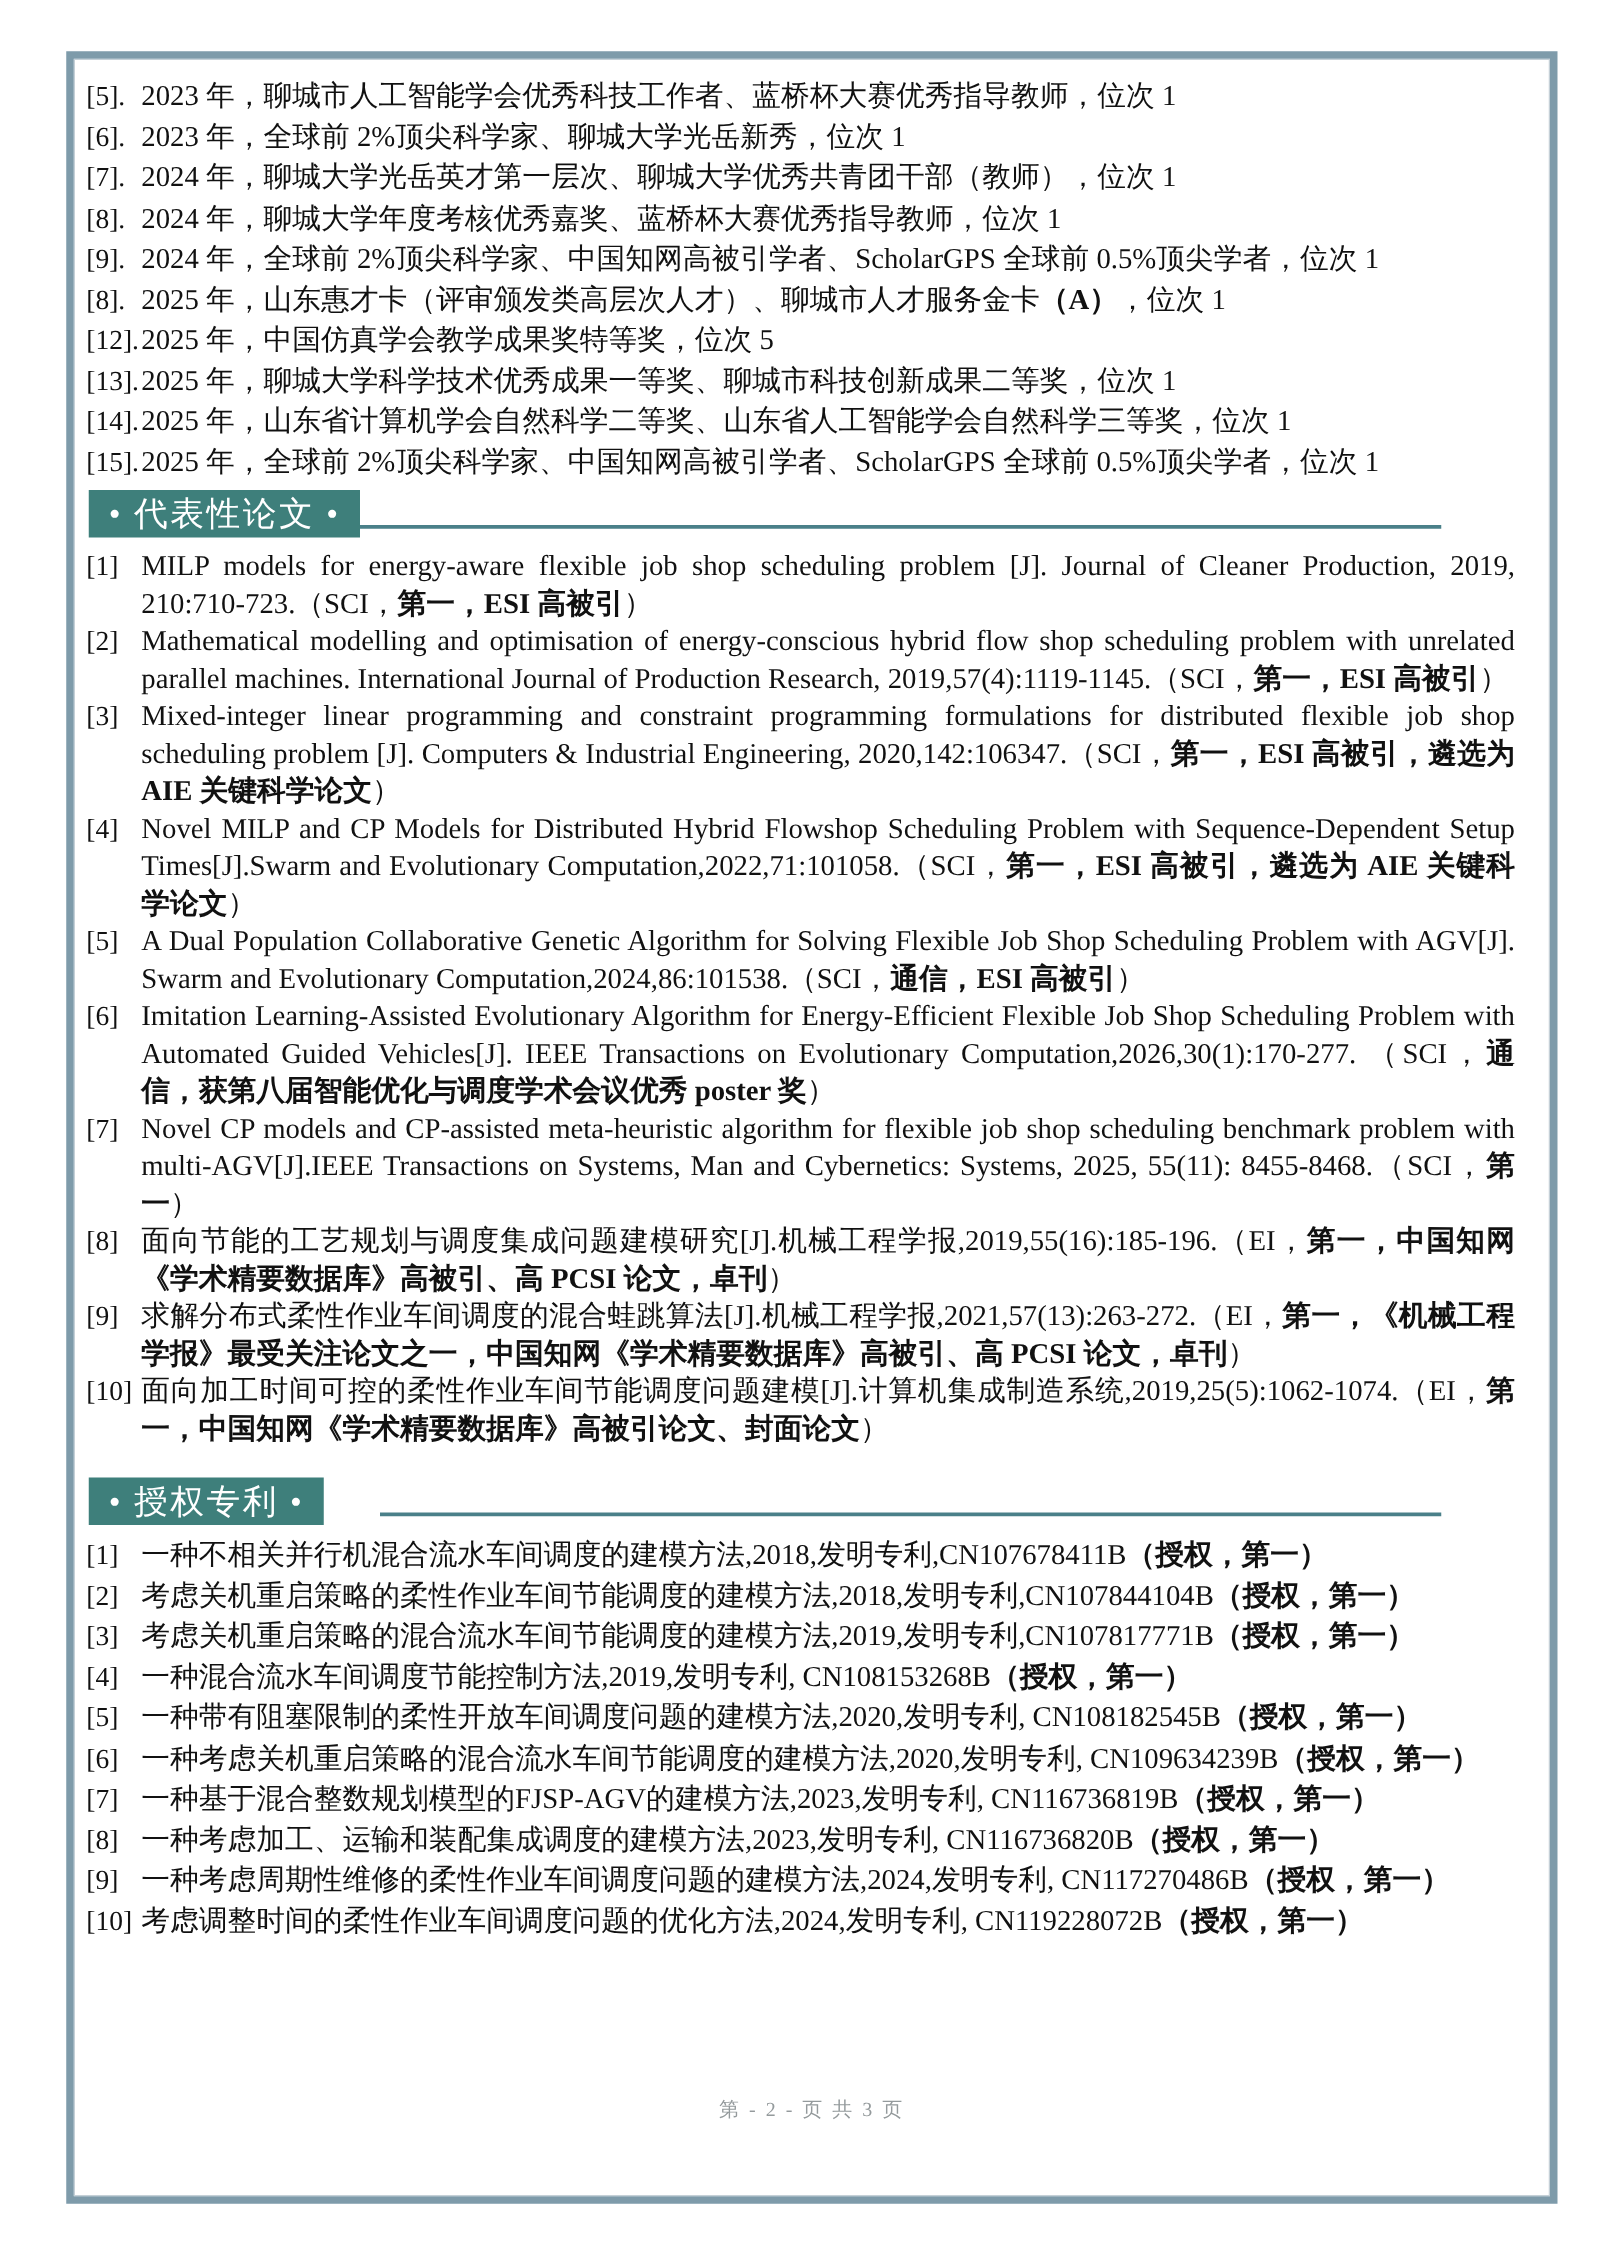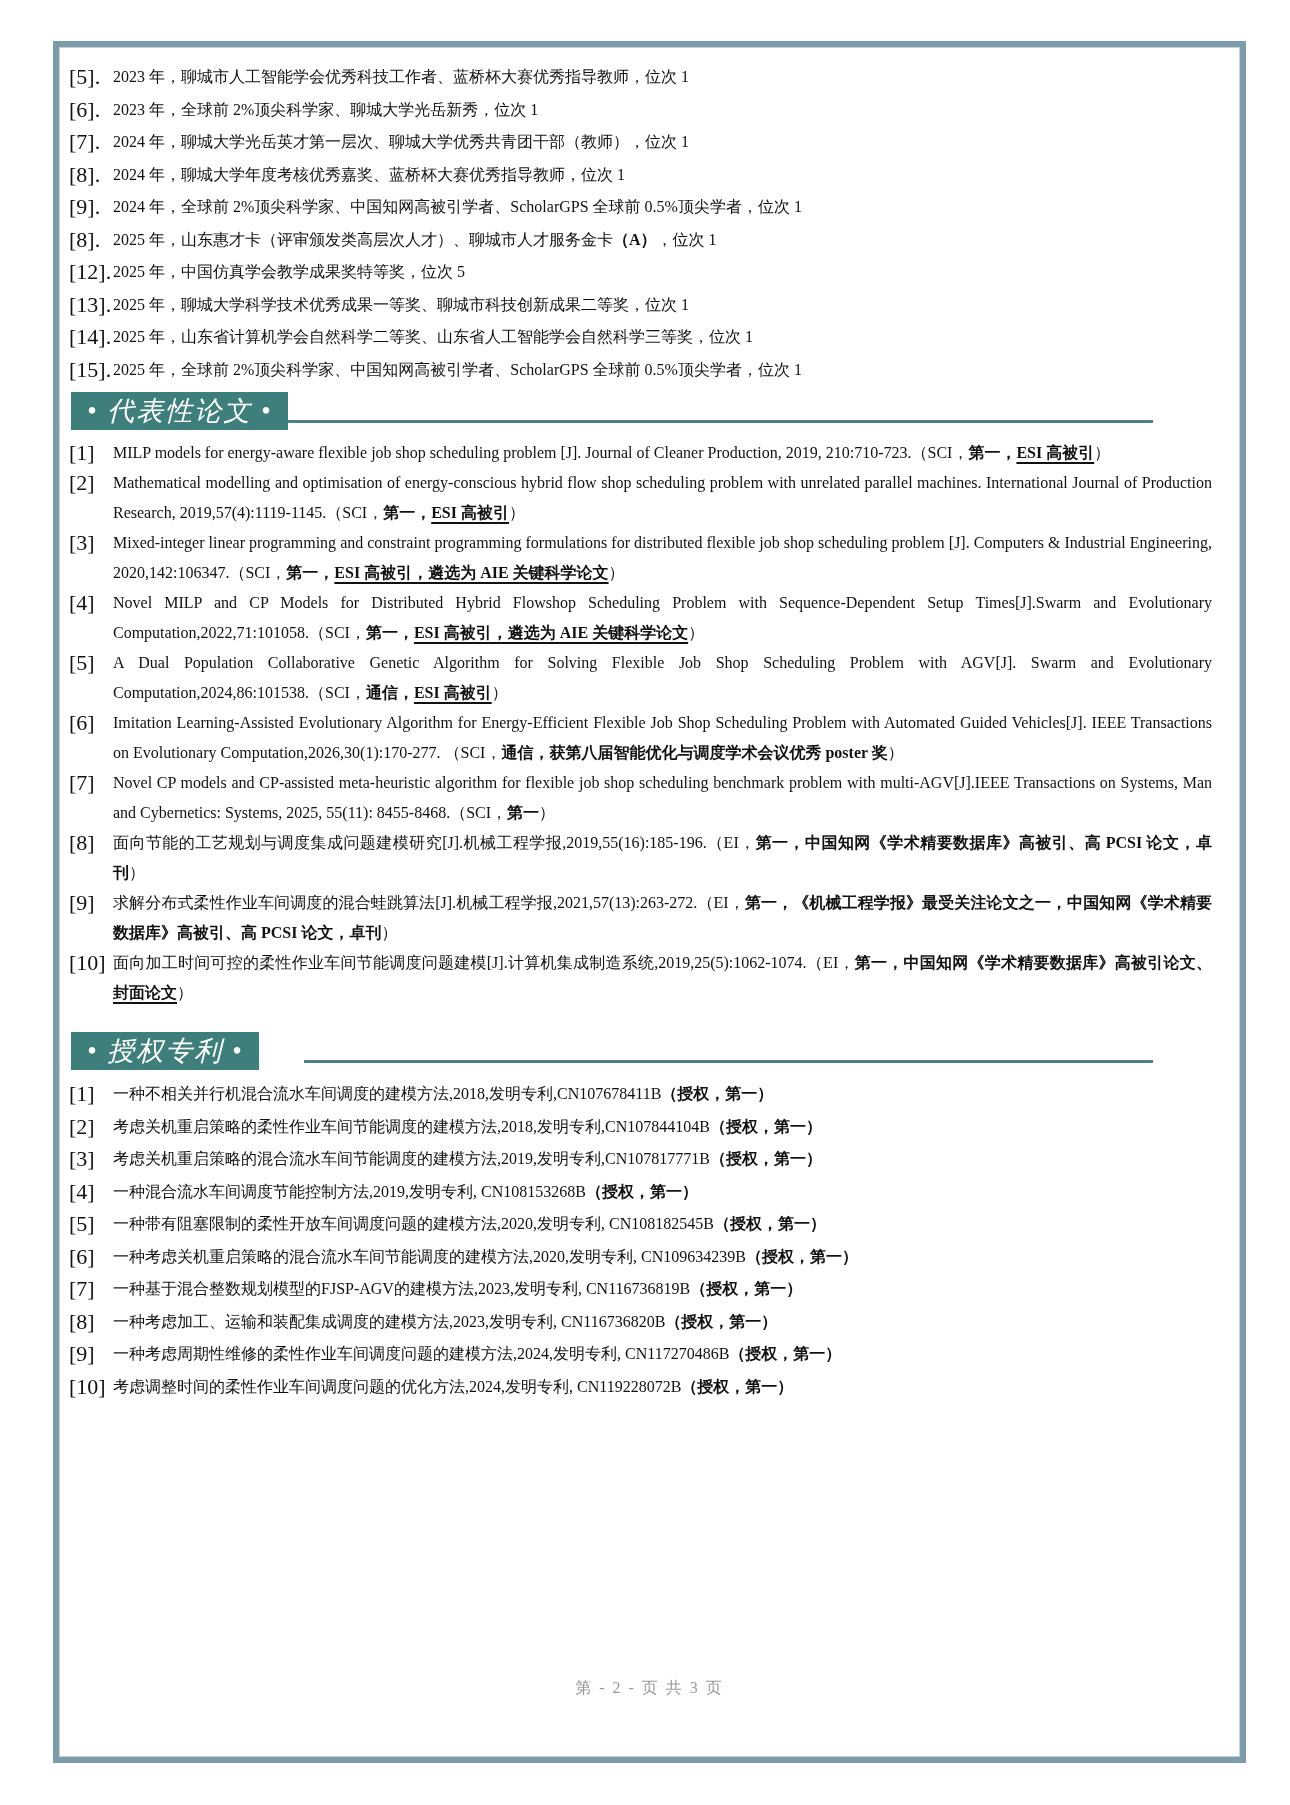--- a/index.html
+++ b/index.html
@@ -26,34 +26,33 @@
     box-shadow: inset 0 0 0 1px rgba(90,120,140,0.35);
     padding: 14px 28px 0 10px;
   }
   ol.doc-list { margin: 0; padding: 0; list-style: none; }
   .row { display: flex; align-items: flex-start; }
   .num {
     flex: 0 0 44px;
     font-size: 22px;
     white-space: nowrap;
   }
-  .body { flex: 1; font-size: 16px; }
+  .body { flex: 1; font-size: 23px; }
   .awards .row, .patents .row { height: 32.5px; line-height: 32.5px; }
   .awards .body, .patents .body { white-space: nowrap; overflow: visible; }
   .papers .row { line-height: 30px; padding: 0; }
   .papers .num { line-height: 30px; }
   .papers .body { text-align: justify; }
   .b { font-weight: bold; }
-  .u { text-decoration: underline; text-underline-offset: 4px; text-decoration-thickness: 1.5px; }
+  .u { text-underline-offset: 4px; text-decoration-thickness: 1.5px; }
   .section-head {
     display: flex;
     align-items: center;
     margin: 6px 0 8px 2px;
     height: 38px;
-    font-style: italic;
   }
   .section-head.patents-head { margin-top: 24px; gap: 45px; }
   .head-badge {
     background: var(--section-bg);
     color: #ffffff;
     font-size: 27px;
     line-height: 38px;
     padding: 0 16px;
     letter-spacing: 2px;
     white-space: nowrap;

